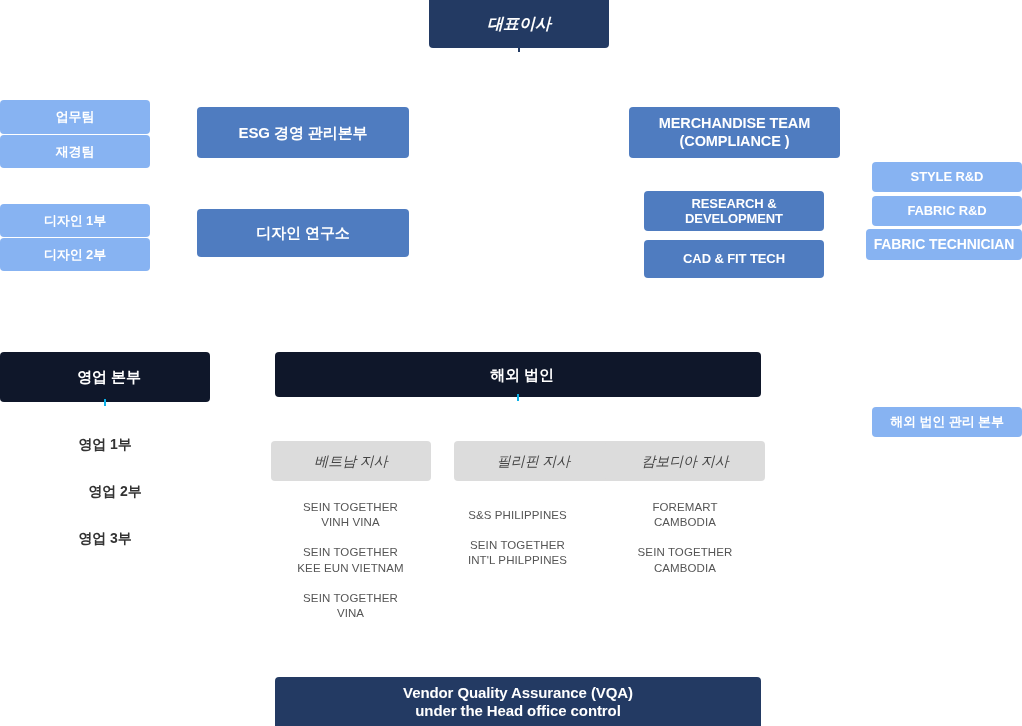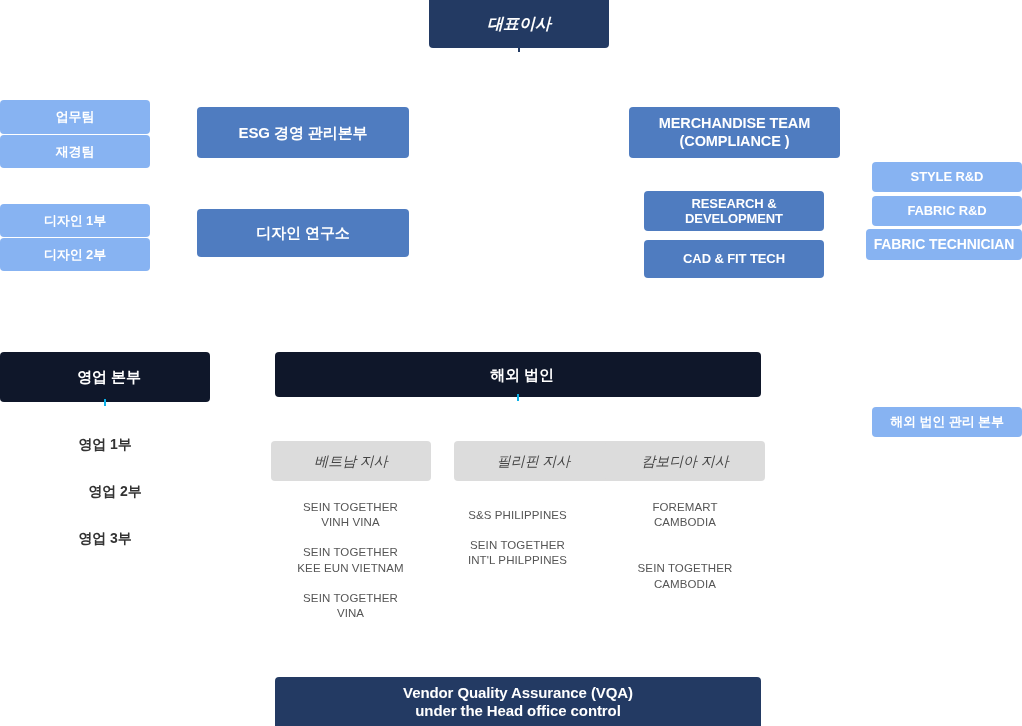--- a/index.html
+++ b/index.html
@@ -61,21 +61,21 @@
 
   #overseas       { left: 275px; top: 352px; width: 486px; height: 45px;  font-size: 15px; }
   #overseas-mgmt  { left: 872px; top: 407px; width: 150px; height: 30px;  font-size: 13px; }
 
   #br-vietnam     { left: 271px; top: 441px; width: 160px; height: 40px;  font-size: 14px; }
   #br-philippines { left: 438px; top: 441px; width: 159px; height: 40px;  font-size: 14px; margin-left: 16px; }
   #br-cambodia    { left: 605px; top: 441px; width: 160px; height: 40px;  font-size: 14px; }
 
   #col-vietnam     { left: 269px; top: 500px; width: 163px; height: 130px; }
   #col-philippines { left: 437px; top: 508px; width: 161px; height: 90px; }
-  #col-cambodia    { left: 604px; top: 500px; width: 162px; height: 90px; gap: 16px; }
+  #col-cambodia    { left: 604px; top: 500px; width: 162px; height: 90px; }
 
   .leafcol {
     position: absolute;
     display: flex;
     flex-direction: column;
     align-items: center;
     text-align: center;
     font-size: 11.5px;
     color: #555555;
     line-height: 1.32;

